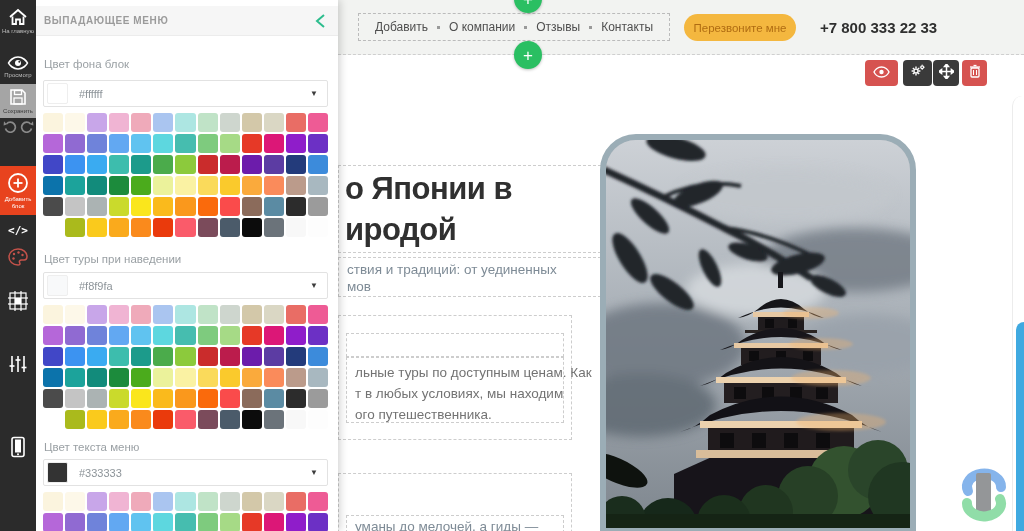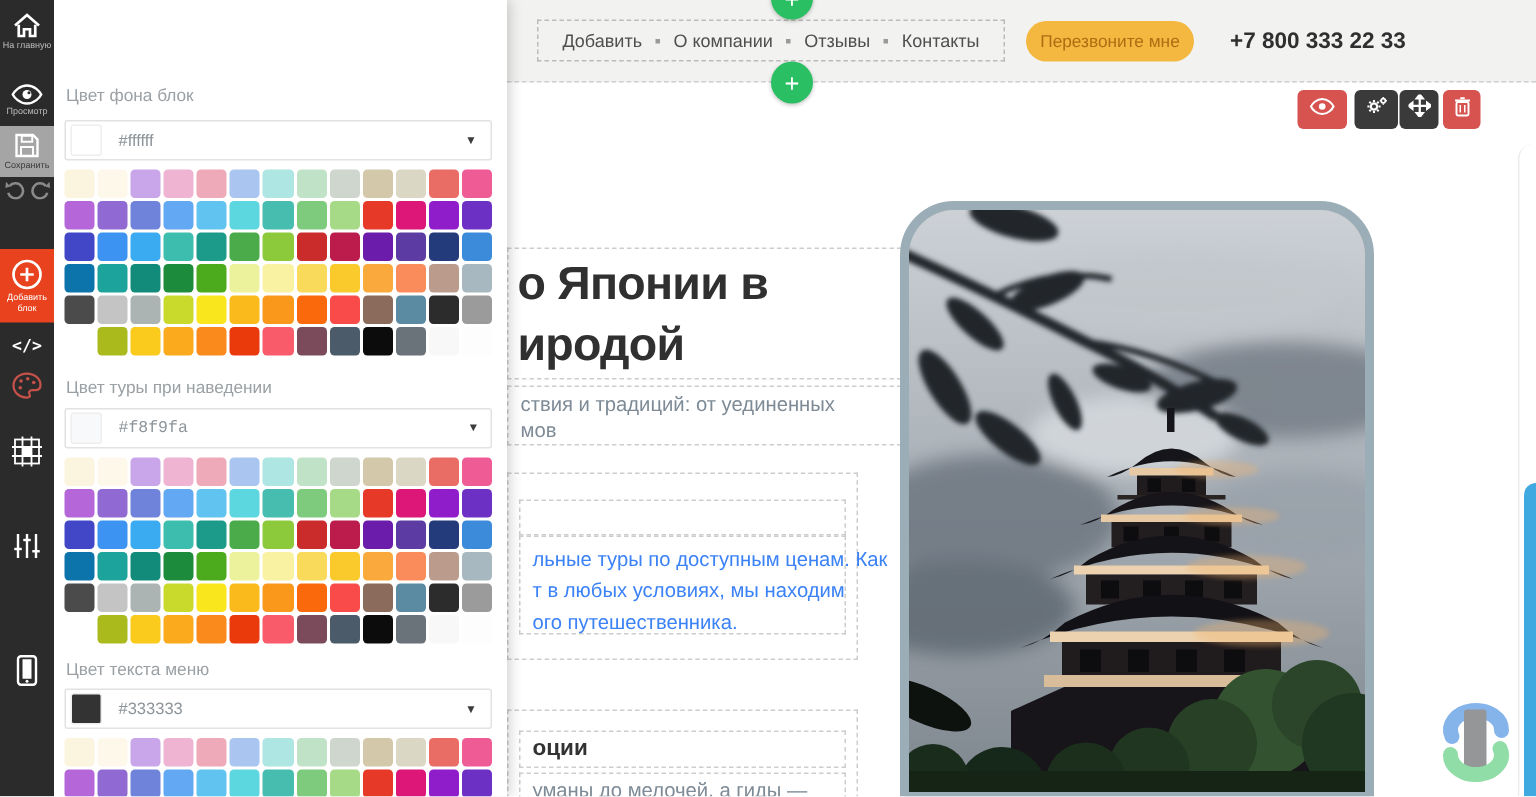--- a/index.html
+++ b/index.html
@@ -28,21 +28,21 @@
   .sec-label { position:absolute; left:8px; font-size:11.5px; color:#9aa0a4; }
   .dropdown { position:absolute; left:7px; width:285px; height:27px; background:#fff; border:1px solid #e2e2e2;
     border-radius:2px; display:flex; align-items:center; cursor:pointer; }
   .dd-swatch { width:21px; height:21px; margin-left:3px; border-radius:2px; border:1px solid #eee; }
   .dd-value { font-size:11px; color:#8d9499; margin-left:11px; }
   .dd-caret { position:absolute; right:9px; font-size:8px; color:#3c3c3c; }
   .palette { position:absolute; left:7px; width:285px; display:grid; grid-template-columns:repeat(13,1fr); gap:2px; }
   .sw { height:19px; border-radius:3px; cursor:pointer; }
 
   .p-label1 { top:58px; } .p-dd1 { top:80px; } .p-pal1 { top:113px; }
-  .p-label2 { top:253px; } .p-dd2 { top:272px;font-family:Liberation Mono, monospace; } .p-pal2 { top:305px; }
+  .p-label2 { top:253px; } .p-dd2 { top:272px; } .p-pal2 { top:305px; }
   .p-label3 { top:441px; } .p-dd3 { top:459px; } .p-pal3 { top:492px; }
 
   
   .main { position:absolute; left:338px; top:0; width:686px; height:531px; background:#fff; z-index:1; }
   .site-header { position:absolute; top:0; left:0; width:100%; height:55px; background:#f2f3f1;
     border-bottom:1px dashed #cfcfcf; }
   .nav-box { position:absolute; left:20px; top:13px; width:312px; height:28px; border:1px dashed #bbb;
     display:flex; align-items:center; justify-content:center; gap:9px; background:transparent; }
   .navlink { font-size:12px; color:#4f4f4f; cursor:pointer; }
   .navsep { width:3px; height:3px; background:#9a9a9a; display:inline-block; }
@@ -64,21 +64,21 @@
 
   .dash-box { position:absolute; border:1px dashed #cdcdcd; }
   .heading-box { left:0; top:165px; width:273px; height:88px; }
   .site-heading { position:absolute; left:6px; top:2px; font-size:31px; line-height:41px; font-weight:bold;
     color:#303030; letter-spacing:-.5px; white-space:nowrap; }
   .subtitle-box { left:0; top:257px; width:273px; height:40px; }
   .site-subtitle { position:absolute; left:8px; top:3px; font-size:13.5px; line-height:17px; color:#7e8b96; }
   .outer-box1 { left:0; top:315px; width:234px; height:125px; }
   .inner-empty { left:8px; top:333px; width:218px; height:24px; }
   .para-box { left:8px; top:357px; width:218px; height:66px; }
-  .site-paragraph { position:absolute; left:8px; top:4px; font-size:13.5px; line-height:21px; color:#3b82f6;
+  .site-paragraph { position:absolute; left:8px; top:4px; font-size:13.5px; line-height:21px; color:#737373;
     white-space:nowrap; }
   .outer-box2 { left:0; top:473px; width:234px; height:70px; }
   .h2-box { left:8px; top:487px; width:218px; height:25px; }
   .section2-heading { position:absolute; left:8px; top:2px; font-size:15px; font-weight:bold; color:#333; }
   .line2-box { left:8px; top:515px; width:218px; height:28px; }
   .section2-line { position:absolute; left:8px; top:3px; font-size:13.5px; color:#7e8b96; white-space:nowrap; }
 
   .image-block { position:absolute; left:262px; top:134px; width:316px; height:400px;
     border:6px solid #9badb6; border-radius:36px 36px 0 0; overflow:hidden; background:#aab1b8; cursor:pointer; }
   .image-block svg { display:block; }
@@ -192,23 +192,20 @@
     <div class="dash-box inner-empty"></div>
     <div class="dash-box para-box">
       <div class="site-paragraph">
           <div>льные туры по доступным ценам. Как</div>
           <div>т в любых условиях, мы находим</div>
           <div>ого путешественника.</div>
         </div>
     </div>
 
     <div class="dash-box outer-box2"></div>
-    <div class="dash-box h2-box">
-      <div class="section2-heading">оции</div>
-    </div>
     <div class="dash-box line2-box">
       <div class="section2-line">уманы до мелочей, а гиды —</div>
     </div>
 
     <div class="image-block">
       <svg width="304" height="388" viewBox="0 0 304 388">
         <defs>
           <linearGradient id="sky" x1="0" y1="0" x2="0" y2="1">
             <stop offset="0" stop-color="#cdd1d6"></stop>
             <stop offset="0.45" stop-color="#aab1b8"></stop>
@@ -305,20 +302,28 @@
     <div class="s-logo">
       <svg width="58" height="60" viewBox="0 0 58 60">
         <path d="M46,21 A17,13 0 1 0 13,25" stroke="#7fb0ea" stroke-width="10" fill="none" stroke-linecap="round"></path>
         <rect x="21" y="7" width="15" height="45" rx="2" fill="#8f9193"></rect>
         <path d="M12,37 A17,13 0 1 0 45,33" stroke="#8bdca4" stroke-width="10" fill="none" stroke-linecap="round"></path>
       </svg>
     </div>
   </div>
 
   <div class="panel">
+    <div class="panel-header">
+      <span class="panel-title">ВЫПАДАЮЩЕЕ МЕНЮ</span>
+      <span class="panel-back">
+        <svg width="11" height="16" viewBox="0 0 11 16">
+            <polyline points="9,2 2,8 9,14" fill="none" stroke="#2dbd8d" stroke-width="2"></polyline>
+          </svg>
+      </span>
+    </div>
 
     <div class="sec-label p-label1">Цвет фона блок</div>
     <div class="dropdown p-dd1">
       <span class="dd-swatch" style="background: rgb(255, 255, 255);"></span>
       <span class="dd-value">#ffffff</span>
       <span class="dd-caret">▼</span>
     </div>
     <div class="palette p-pal1">
         <div class="sw" title="#fbf4de" style="background: rgb(251, 244, 222);"></div>
         <div class="sw" title="#fdf8e9" style="background: rgb(253, 248, 233);"></div>

